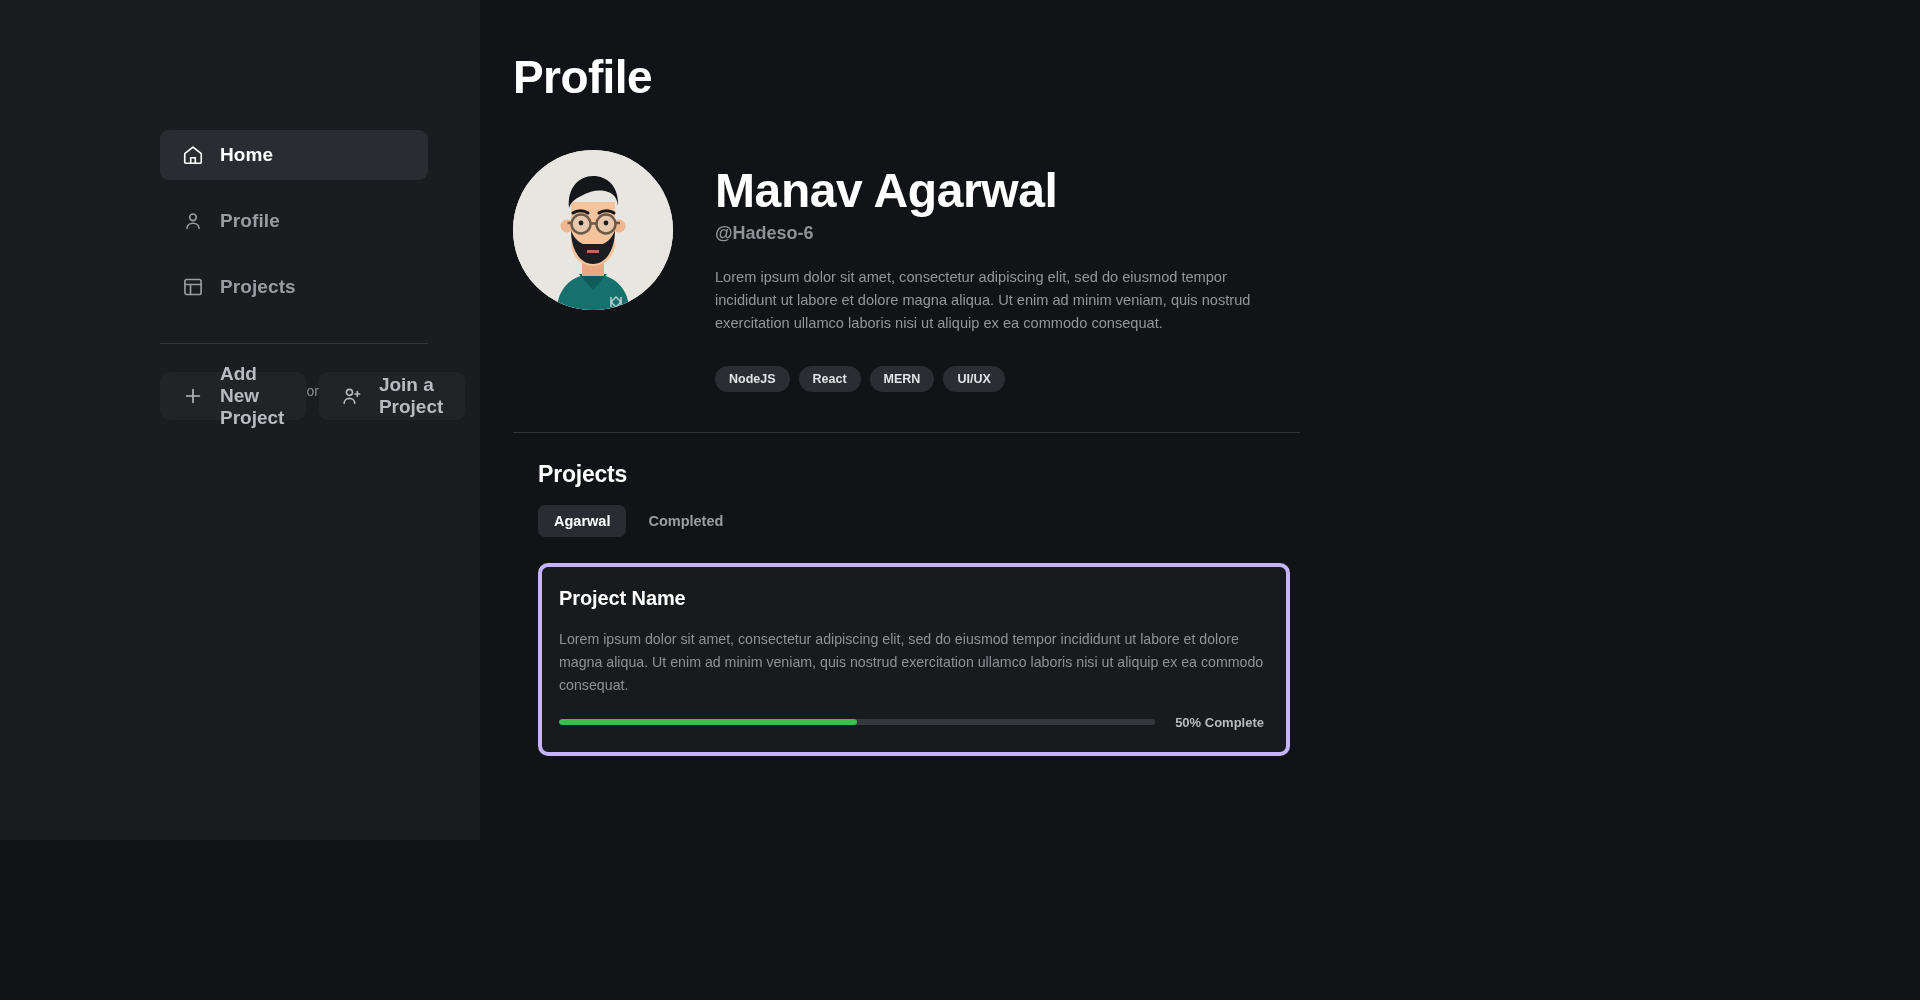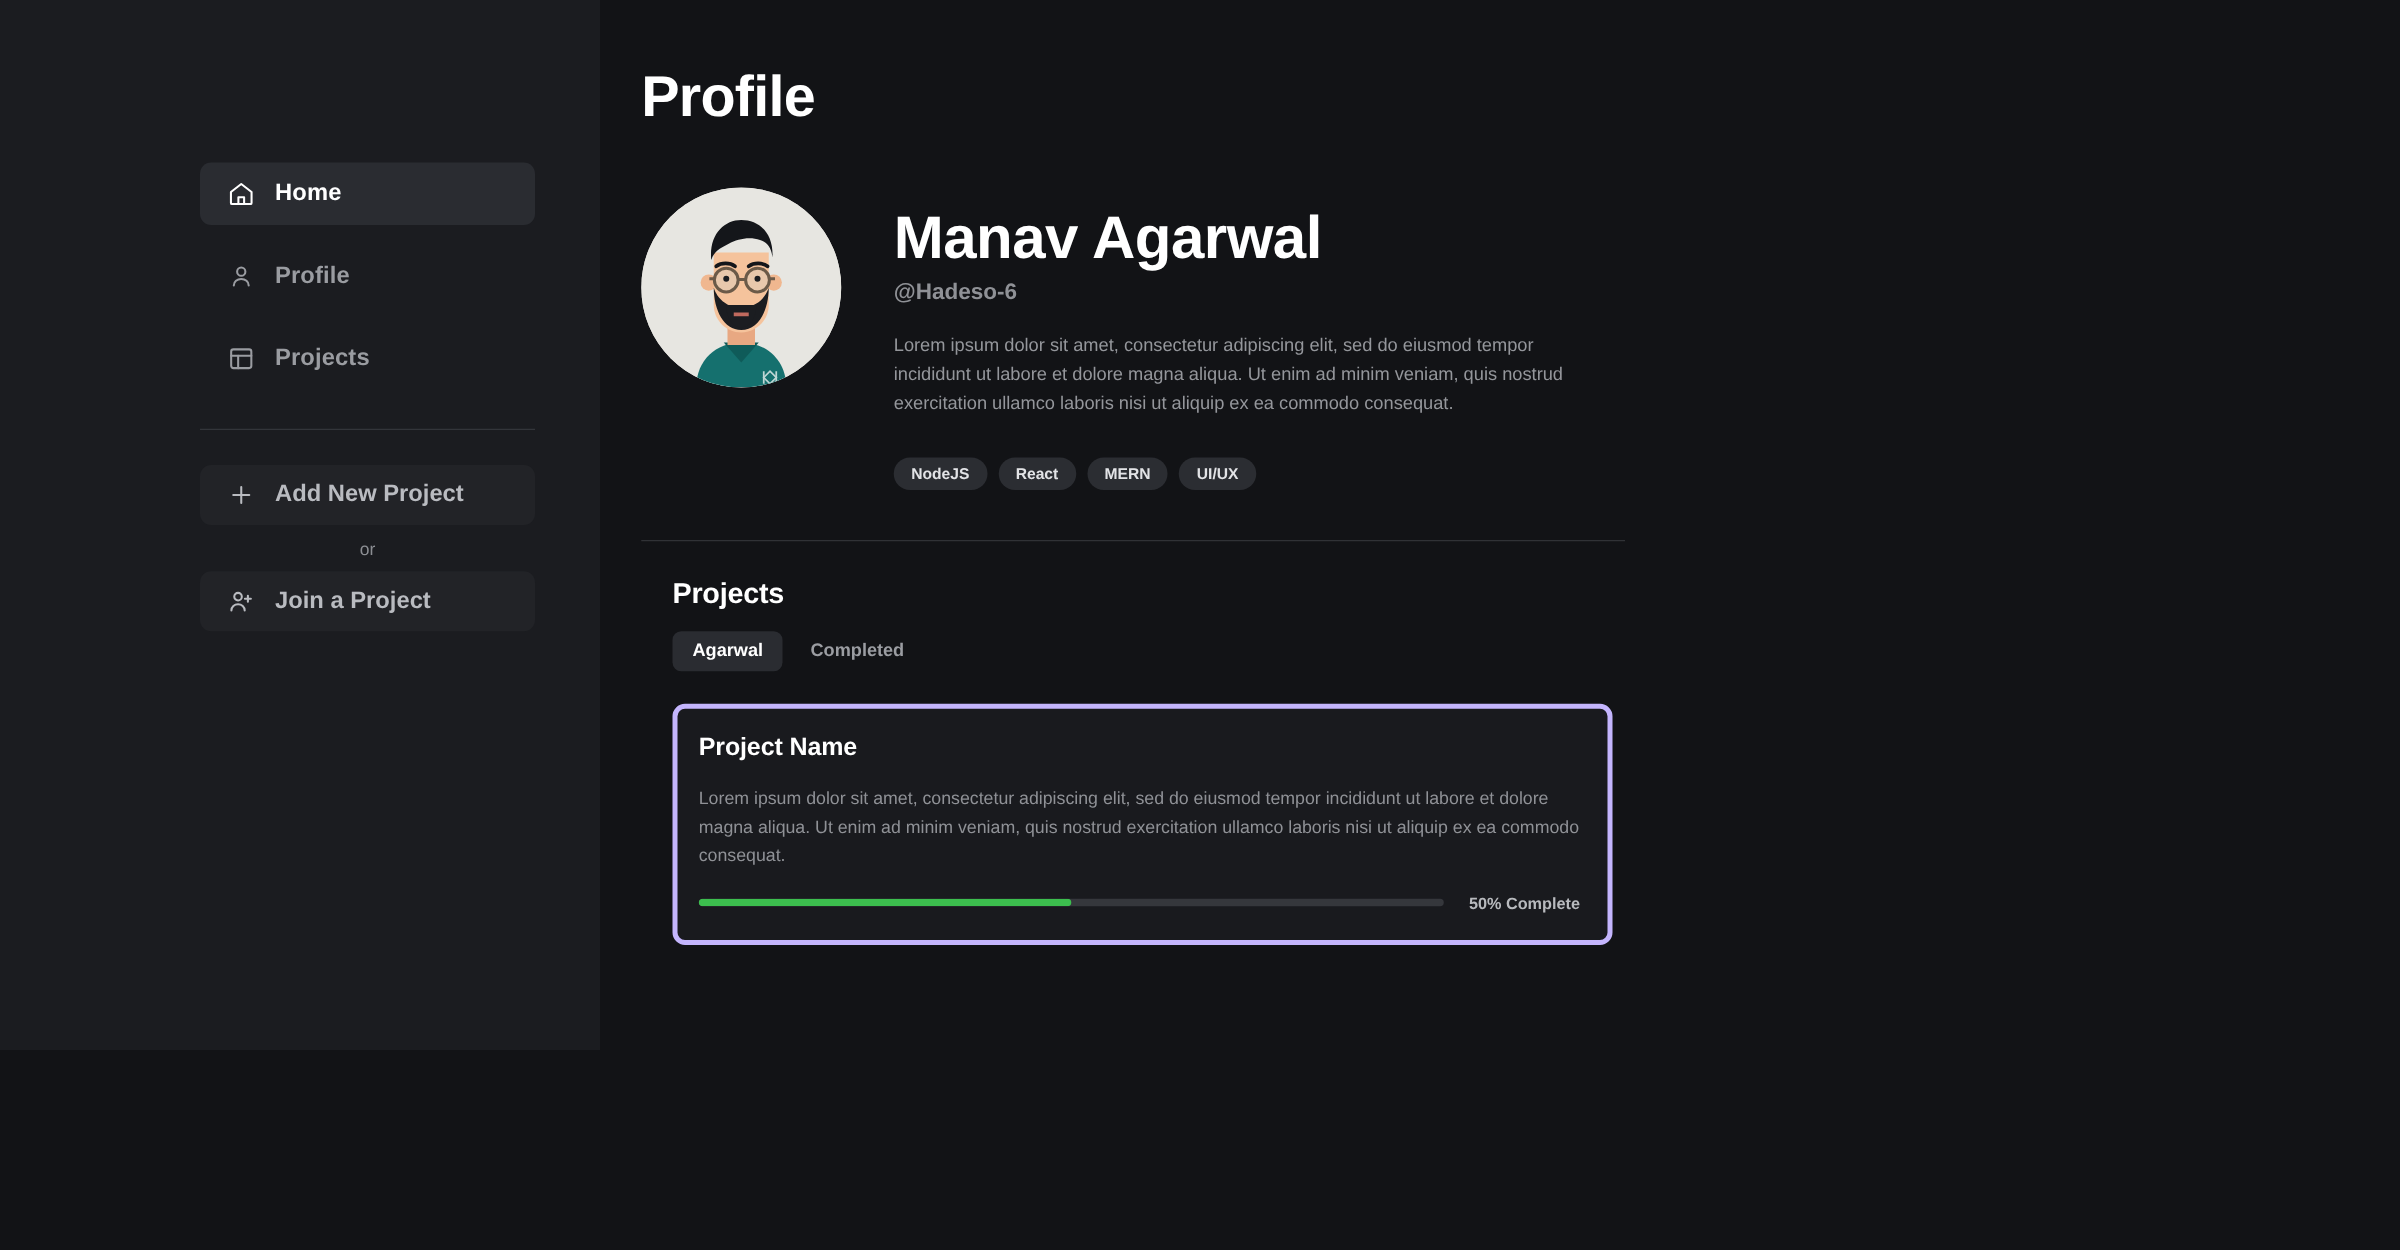--- a/index.html
+++ b/index.html
@@ -65,21 +65,21 @@
     width: 268px;
     height: 1px;
     background: #33353a;
     margin: 31px 0 28px 160px;
   }
 
   .action-list {
     width: 268px;
     margin-left: 160px;
     display: flex;
-    flex-direction: column;
+    flex-direction: row;
   }
 
   .action-btn {
     display: flex;
     align-items: center;
     gap: 16px;
     height: 48px;
     padding: 0 22px;
     border-radius: 9px;
     background: #222327;

